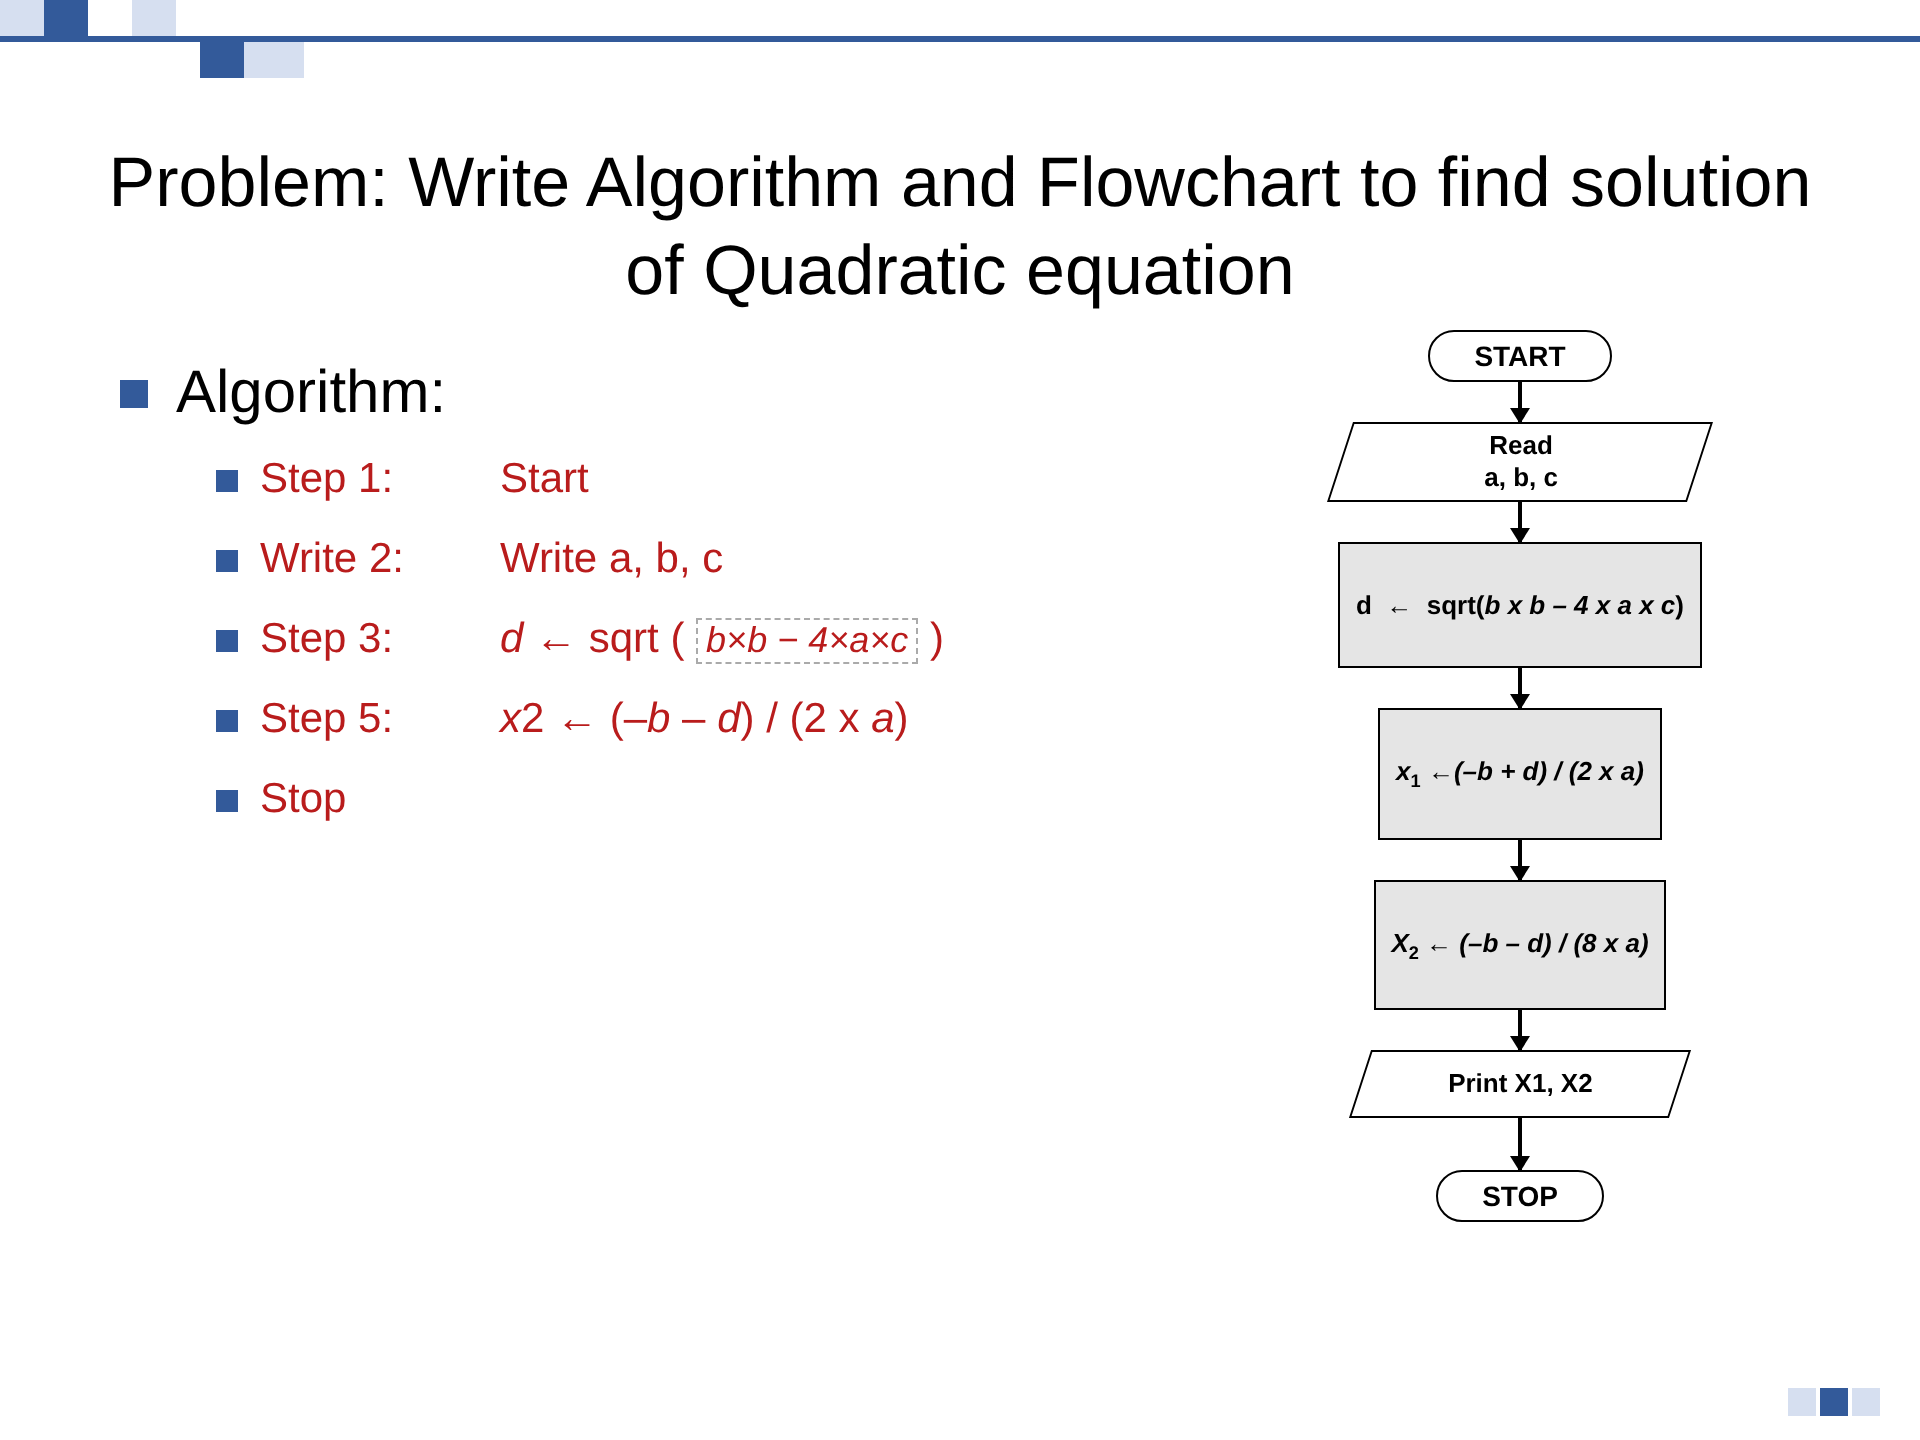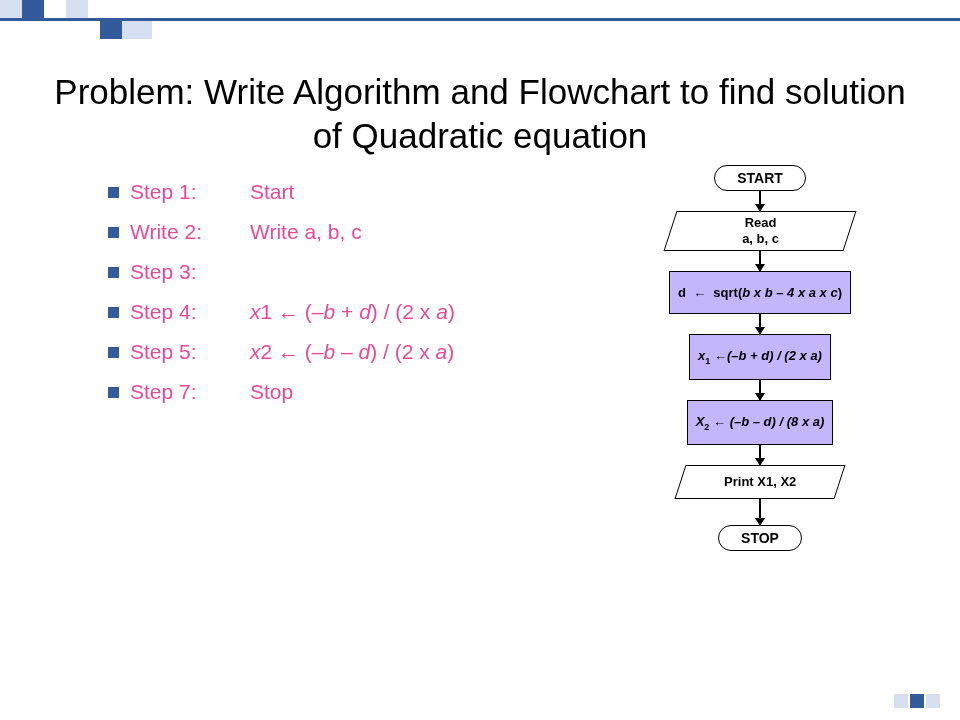--- a/index.html
+++ b/index.html
@@ -72,21 +72,21 @@
   }
   .algo-head-text {
     font-size: 30px;
     color: #000;
   }
   .step-row {
     display: flex;
     align-items: center;
     margin-bottom: 16px;
     font-size: 21px;
-    color: #ec4899;
+    color: #b91c1c;
     padding-left: 48px;
   }
   .step-label { width: 120px; }
   .step-formula { }
   .step-formula .expr { font-style: italic;}
   .arrow { font-family: 'Arial'; }
   .flowchart {
     position: absolute;
     top: 165px;
     right: 60px;
@@ -116,25 +116,25 @@
   }
   .parallelogram .inner {
     transform: skewX(18deg);
     font-size: 13px;
     font-weight: bold;
     text-align: center;
     line-height: 1.2;
   }
   .rect {
     border: 1.5px solid #000;
-    padding: 13px 8px;
+    padding: 23px 8px;
     font-size: 13px;
     font-weight: bold;
     text-align: center;
-    background: #c4b5fd;
+    background: #e5e5e5;
     white-space: nowrap;
   }
   .rect .it { font-style: italic; }
   .conn {
     position: relative;
     width: 2px;
     background: #000;
   }
   .conn::after {
     content: '';
@@ -168,48 +168,47 @@
   <div class="bar"></div>
   <div class="row2">
     <div class="sq"></div>
       <div class="sq light" style="width:30px"></div>
   </div>
 </div>
 
 <div class="title">Problem: Write Algorithm and Flowchart to find solution of Quadratic equation</div>
 
 <div class="content">
+  <div class="algo-head">
+    <div class="bullet"></div>
+    <div class="algo-head-text">Algorithm:</div>
+  </div>
 
   <div class="step-row">
     <div class="bullet sm"></div>
     <div class="step-label">Step 1:</div>
     <div class="step-formula">Start</div>
   </div>
   <div class="step-row">
     <div class="bullet sm"></div>
     <div class="step-label">Write 2:</div>
     <div class="step-formula">Write a, b, c</div>
   </div>
   <div class="step-row">
     <div class="bullet sm"></div>
     <div class="step-label">Step 3:</div>
-  </div>
-  <div class="step-row">
-    <div class="bullet sm"></div>
-    <div class="step-label">Step 4:</div>
-    <div class="step-formula"><span class="expr">x</span>1 <span class="arrow">←</span> (–<span class="expr">b</span> + <span class="expr">d</span>) / (2 x <span class="expr">a</span>)</div>
+    <div class="step-formula"><span class="expr">d</span> <span class="arrow">←</span> sqrt ( <span class="imgexpr">b×b − 4×a×c</span> )</div>
   </div>
   <div class="step-row">
     <div class="bullet sm"></div>
     <div class="step-label">Step 5:</div>
     <div class="step-formula"><span class="expr">x</span>2 <span class="arrow">←</span> (–<span class="expr">b</span> – <span class="expr">d</span>) / (2 x <span class="expr">a</span>)</div>
   </div>
   <div class="step-row">
     <div class="bullet sm"></div>
-    <div class="step-label">Step 7:</div>
     <div class="step-formula">Stop</div>
   </div>
 </div>
 
 <div class="flowchart">
   <div class="terminator">START</div>
   <div class="conn" style="height:20px"></div>
   <div class="parallelogram">
     <div class="inner">Read<br>a, b, c</div>
   </div>

